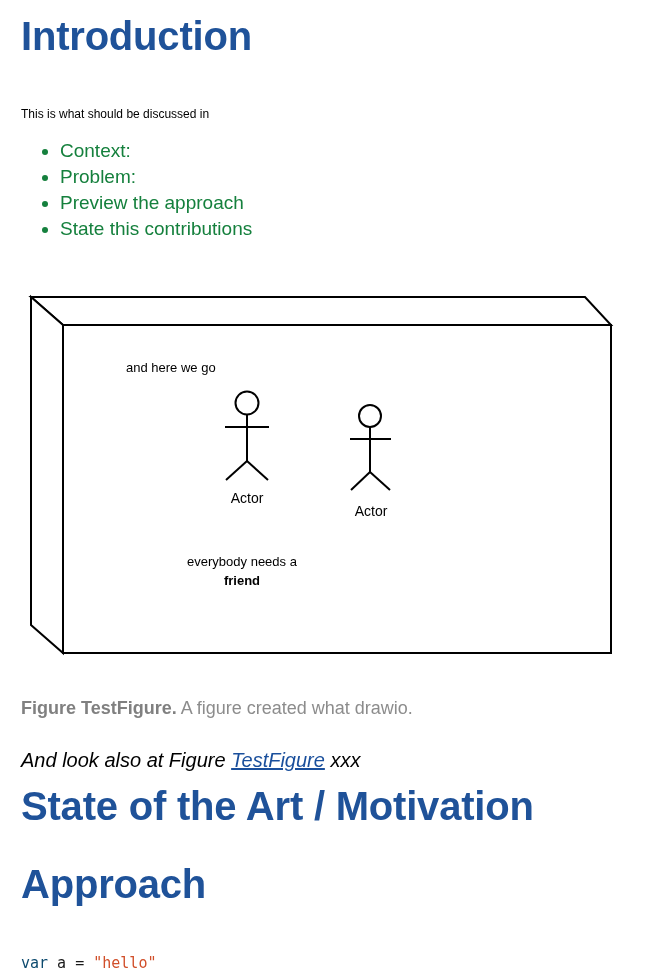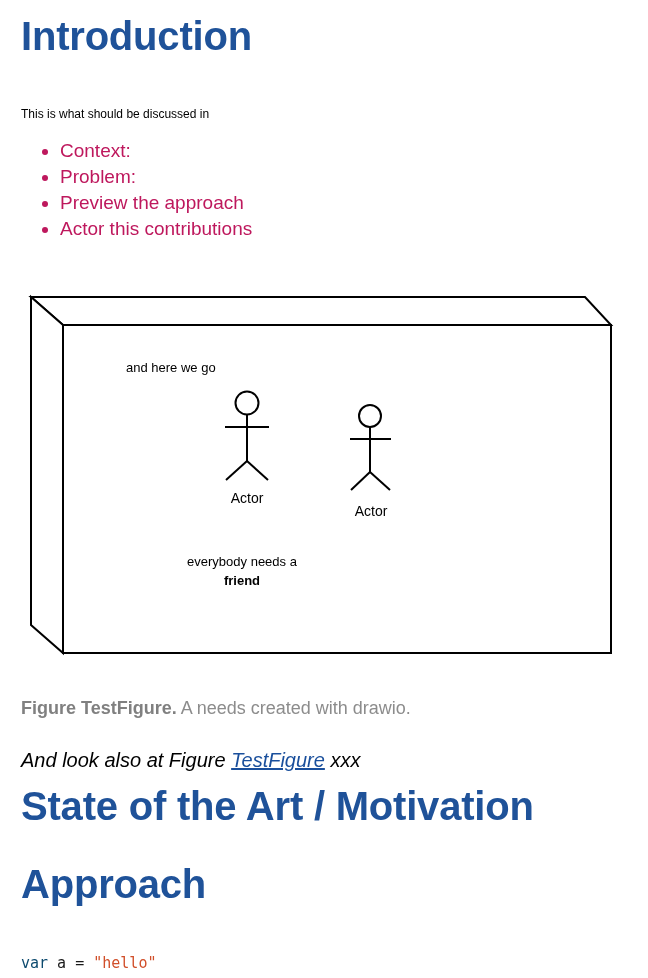--- a/index.html
+++ b/index.html
@@ -50,21 +50,21 @@
     position: absolute;
     left: 40px;
     top: 138px;
     margin: 0;
     padding: 0 0 0 20px;
     list-style-type: disc;
   }
   ul.bullet-list li {
     font-size: 19px;
     line-height: 26px;
-    color: #be185d;
+    color: #15803d;
     padding: 0;
     margin: 0;
   }
 
   
   .figure-block {
     position: absolute;
     left: 0;
     top: 290px;
     width: 568px;
@@ -153,21 +153,21 @@
 <div class="page">
 
   <h1 class="section-heading" id="heading-introduction">Introduction</h1>
 
   <p id="intro-paragraph">This is what should be discussed in</p>
 
   <ul class="bullet-list">
     <li>Context:</li>
     <li>Problem:</li>
     <li>Preview the approach</li>
-    <li>Actor this contributions</li>
+    <li>State this contributions</li>
   </ul>
 
   <div class="figure-block">
     <svg class="figure-svg" width="648" height="375" viewBox="0 0 648 375" xmlns="http://www.w3.org/2000/svg">
 
       <rect x="63" y="35" width="548" height="328" fill="#ffffff" stroke="#000000" stroke-width="2"></rect>
 
       <polygon points="63,35 31,7 585,7 611,35" fill="#ffffff" stroke="#000000" stroke-width="2"></polygon>
 
       <polygon points="63,35 31,7 31,335 63,363" fill="#ffffff" stroke="#000000" stroke-width="2"></polygon>
@@ -192,21 +192,21 @@
         <text class="actor-label" x="371" y="226" text-anchor="middle">Actor</text>
       </g>
 
       <text class="diagram-text" x="242" y="276" text-anchor="middle">everybody needs a</text>
       <text class="diagram-text-bold" x="242" y="295" text-anchor="middle">friend</text>
     </svg>
   </div>
 
   <p id="figure-caption">
     <span class="caption-label">Figure TestFigure.</span>
-    <span class="caption-text">A needs created with drawio.</span>
+    <span class="caption-text">A figure created what drawio.</span>
   </p>
 
   <p id="reference-paragraph">
     <span>And look also at Figure </span><a href="#" class="figure-link">TestFigure</a><span> xxx</span>
   </p>
 
   <h1 class="section-heading" id="heading-sota">State of the Art / Motivation</h1>
 
   <h1 class="section-heading" id="heading-approach">Approach</h1>
 

